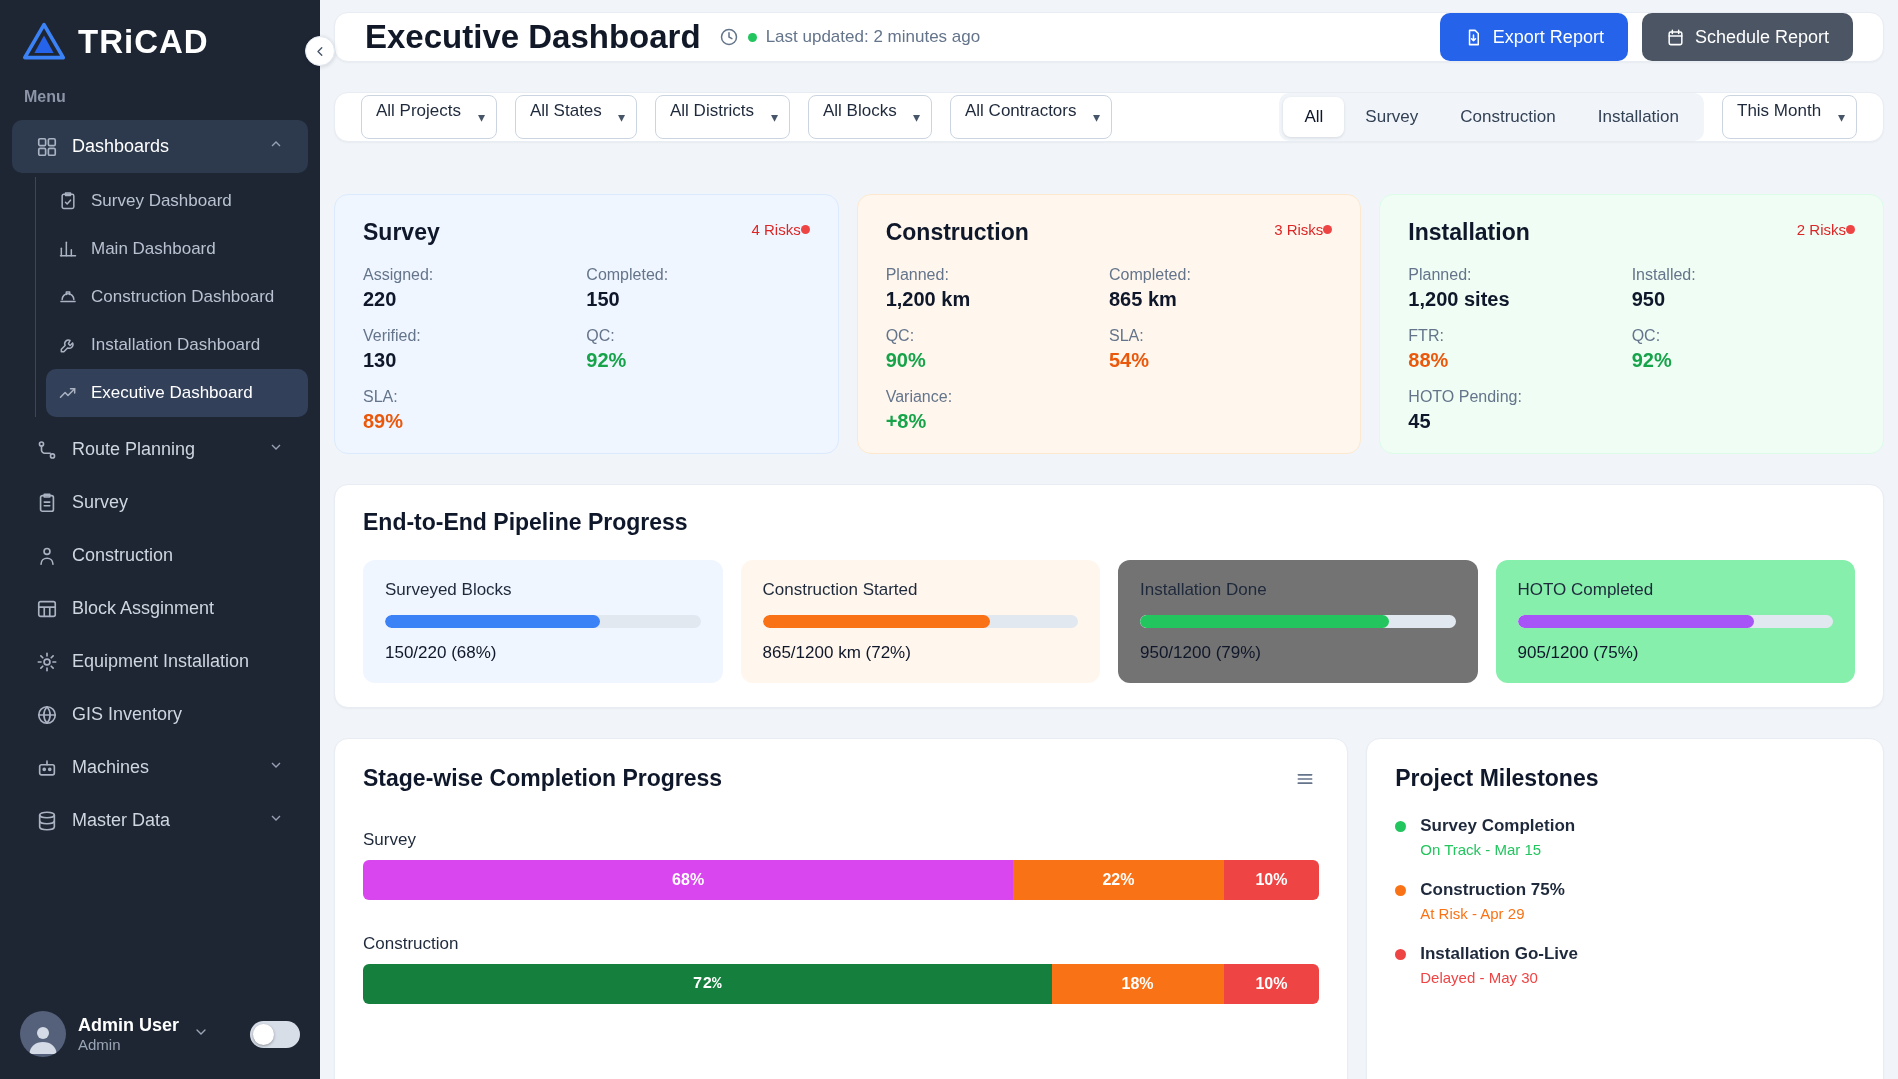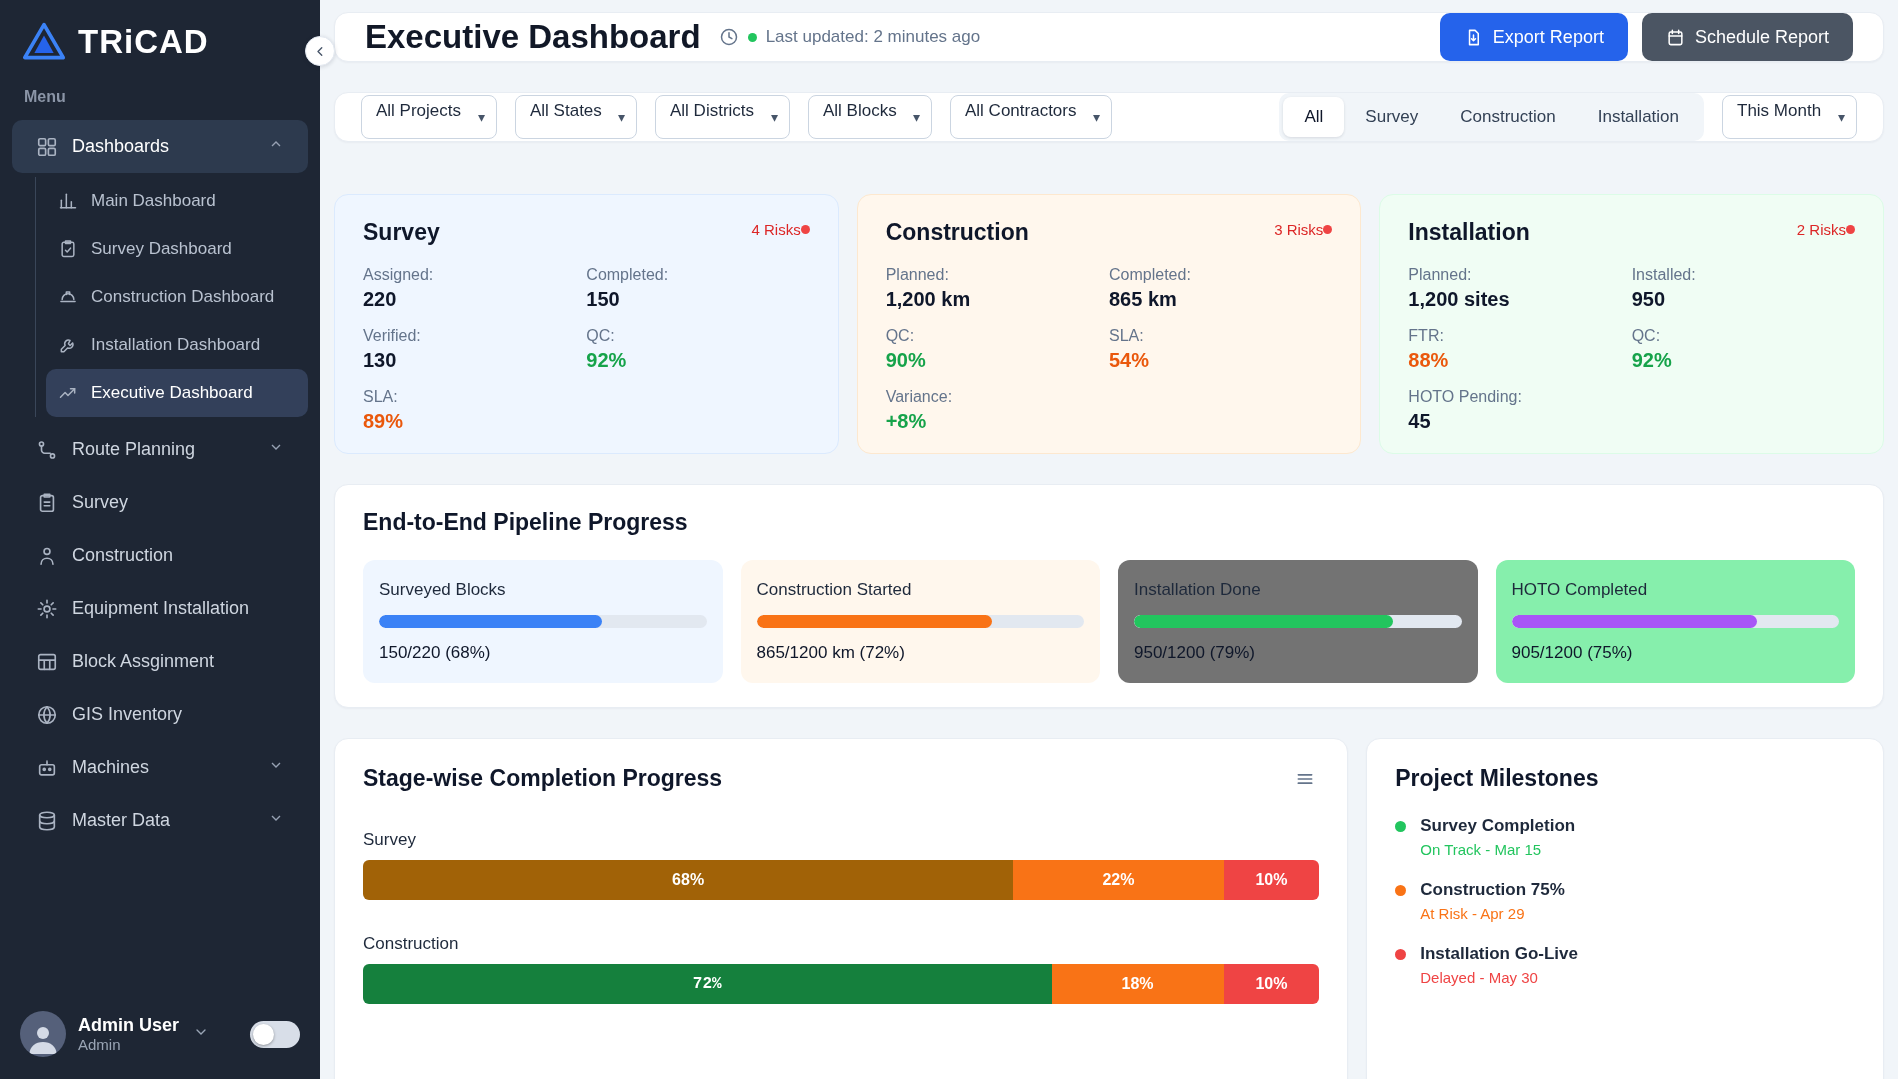--- a/index.html
+++ b/index.html
@@ -69,21 +69,21 @@
   .summary-title{font-size:23px;font-weight:700;color:#0f172a}
   .risks{display:flex;align-items:center;font-size:15px;color:#dc2626;margin-top:2px}
   .dot-red{background:#ef4444}
   .fields{display:grid;grid-template-columns:1fr 1fr;row-gap:16px;margin-top:20px}
   .f-label{display:block;font-size:16px;color:#64748b;margin-bottom:4px}
   .f-value{display:block;font-size:20px;font-weight:700;color:#0f172a}
 
   .pipeline-card{height:250px;padding:24px 28px}
   .section-title{font-size:23px;font-weight:700;color:#0f172a}
   .stages{display:flex;gap:18px;margin-top:24px}
-  .stage-tile{flex:1;border-radius:12px;padding:20px 16px}
+  .stage-tile{flex:1;border-radius:12px;padding:20px 22px}
   .stage-label{font-size:17px;color:#1e293b;margin-bottom:15px}
   .track{height:13px;background:#e2e8f0;border-radius:99px;overflow:hidden}
   .fill{height:100%;border-radius:99px}
   .stage-text{font-size:17px;color:#0f172a;margin-top:15px;font-weight:500}
 
   .bottom-row{display:flex;gap:18px}
   .stagewise-card{flex:2.08;height:440px;padding:26px 28px}
   .stage-head{display:flex;align-items:flex-start;justify-content:space-between}
   .menu-btn{border:none;background:none;cursor:pointer;padding:4px}
   .menu-btn svg{width:20px;height:20px;stroke:#64748b;stroke-width:2;fill:none;stroke-linecap:round}
@@ -122,34 +122,34 @@
         </svg>
       <span>Dashboards</span>
       <span class="chev"><svg viewBox="0 0 24 24">
             <path d="M6 15l6-6 6 6"></path>
           </svg></span>
     </div>
 
     <div class="subnav">
       <div class="subnav-item">
         <svg class="icon" viewBox="0 0 24 24">
+            <rect x="5" y="4" width="14" height="17" rx="2"></rect>
+            <path d="M9 2.5h6v3H9z"></path>
+            <path d="M9 13.5l2 2 4-4.5"></path>
+          </svg>
+        <span>Survey Dashboard</span>
+      </div>
+      <div class="subnav-item">
+        <svg class="icon" viewBox="0 0 24 24">
             <path d="M4 20V11"></path>
             <path d="M10 20V4"></path>
             <path d="M16 20v-7"></path>
             <path d="M3 20h18"></path>
           </svg>
         <span>Main Dashboard</span>
-      </div>
-      <div class="subnav-item">
-        <svg class="icon" viewBox="0 0 24 24">
-            <rect x="5" y="4" width="14" height="17" rx="2"></rect>
-            <path d="M9 2.5h6v3H9z"></path>
-            <path d="M9 13.5l2 2 4-4.5"></path>
-          </svg>
-        <span>Survey Dashboard</span>
       </div>
       <div class="subnav-item">
         <svg class="icon" viewBox="0 0 24 24">
             <path d="M5 15a7 7 0 0 1 14 0"></path>
             <path d="M3.5 17.5h17"></path>
             <path d="M10 9V6h4v3"></path>
           </svg>
         <span>Construction Dashboard</span>
       </div>
       <div class="subnav-item">
@@ -188,31 +188,31 @@
     </div>
     <div class="nav-item">
       <svg class="icon" viewBox="0 0 24 24">
           <circle cx="12" cy="7" r="3.2"></circle>
           <path d="M5.5 21c0-4 3-6.5 6.5-6.5s6.5 2.5 6.5 6.5"></path>
         </svg>
       <span>Construction</span>
     </div>
     <div class="nav-item">
       <svg class="icon" viewBox="0 0 24 24">
+          <rect x="3" y="4" width="18" height="16" rx="2"></rect>
+          <path d="M3 10h18M9 10v10M15 10v10"></path>
+        </svg>
+      <span>Block Assginment</span>
+    </div>
+    <div class="nav-item">
+      <svg class="icon" viewBox="0 0 24 24">
           <circle cx="12" cy="12" r="3.2"></circle>
           <path d="M12 2.5v3M12 18.5v3M2.5 12h3M18.5 12h3M5.3 5.3l2.1 2.1M16.6 16.6l2.1 2.1M18.7 5.3l-2.1 2.1M7.4 16.6l-2.1 2.1"></path>
         </svg>
       <span>Equipment Installation</span>
-    </div>
-    <div class="nav-item">
-      <svg class="icon" viewBox="0 0 24 24">
-          <rect x="3" y="4" width="18" height="16" rx="2"></rect>
-          <path d="M3 10h18M9 10v10M15 10v10"></path>
-        </svg>
-      <span>Block Assginment</span>
     </div>
     <div class="nav-item">
       <svg class="icon" viewBox="0 0 24 24">
           <circle cx="12" cy="12" r="9"></circle>
           <path d="M3 12h18M12 3a13.5 13.5 0 0 1 0 18M12 3a13.5 13.5 0 0 0 0 18"></path>
         </svg>
       <span>GIS Inventory</span>
     </div>
     <div class="nav-item">
       <svg class="icon" viewBox="0 0 24 24">
@@ -464,21 +464,21 @@
         <h2 class="section-title">Stage-wise Completion Progress</h2>
         <button class="menu-btn">
           <svg viewBox="0 0 24 24">
               <path d="M4 7h16M4 12h16M4 17h16"></path>
             </svg>
         </button>
       </div>
 
       <div class="bar-label">Survey</div>
       <div class="stacked-bar">
-        <div class="seg" style="width: 68%; background: #a16207;">68%</div>
+        <div class="seg" style="width: 68%; background: #d946ef;">68%</div>
         <div class="seg" style="width: 22%; background: rgb(249, 115, 22);">22%</div>
         <div class="seg" style="width: 10%; background: rgb(239, 68, 68);">10%</div>
       </div>
 
       <div class="bar-label">Construction</div>
       <div class="stacked-bar">
         <div class="seg" style="width: 72%; background: #15803d; font-family: Liberation Mono, monospace;">72%</div>
         <div class="seg" style="width: 18%; background: rgb(249, 115, 22);">18%</div>
         <div class="seg" style="width: 10%; background: rgb(239, 68, 68);">10%</div>
       </div>

